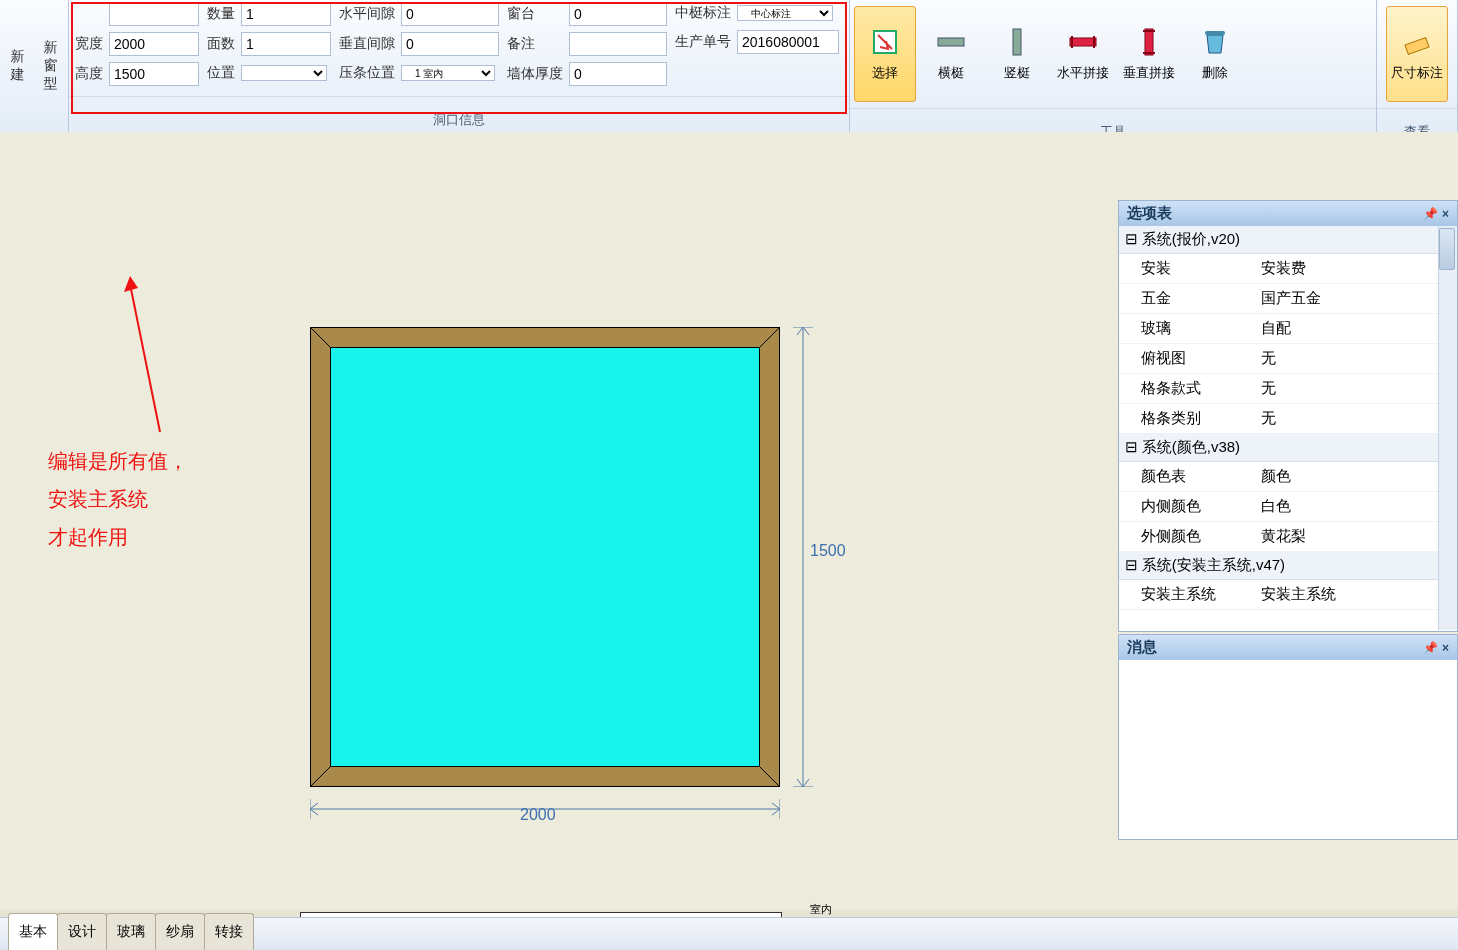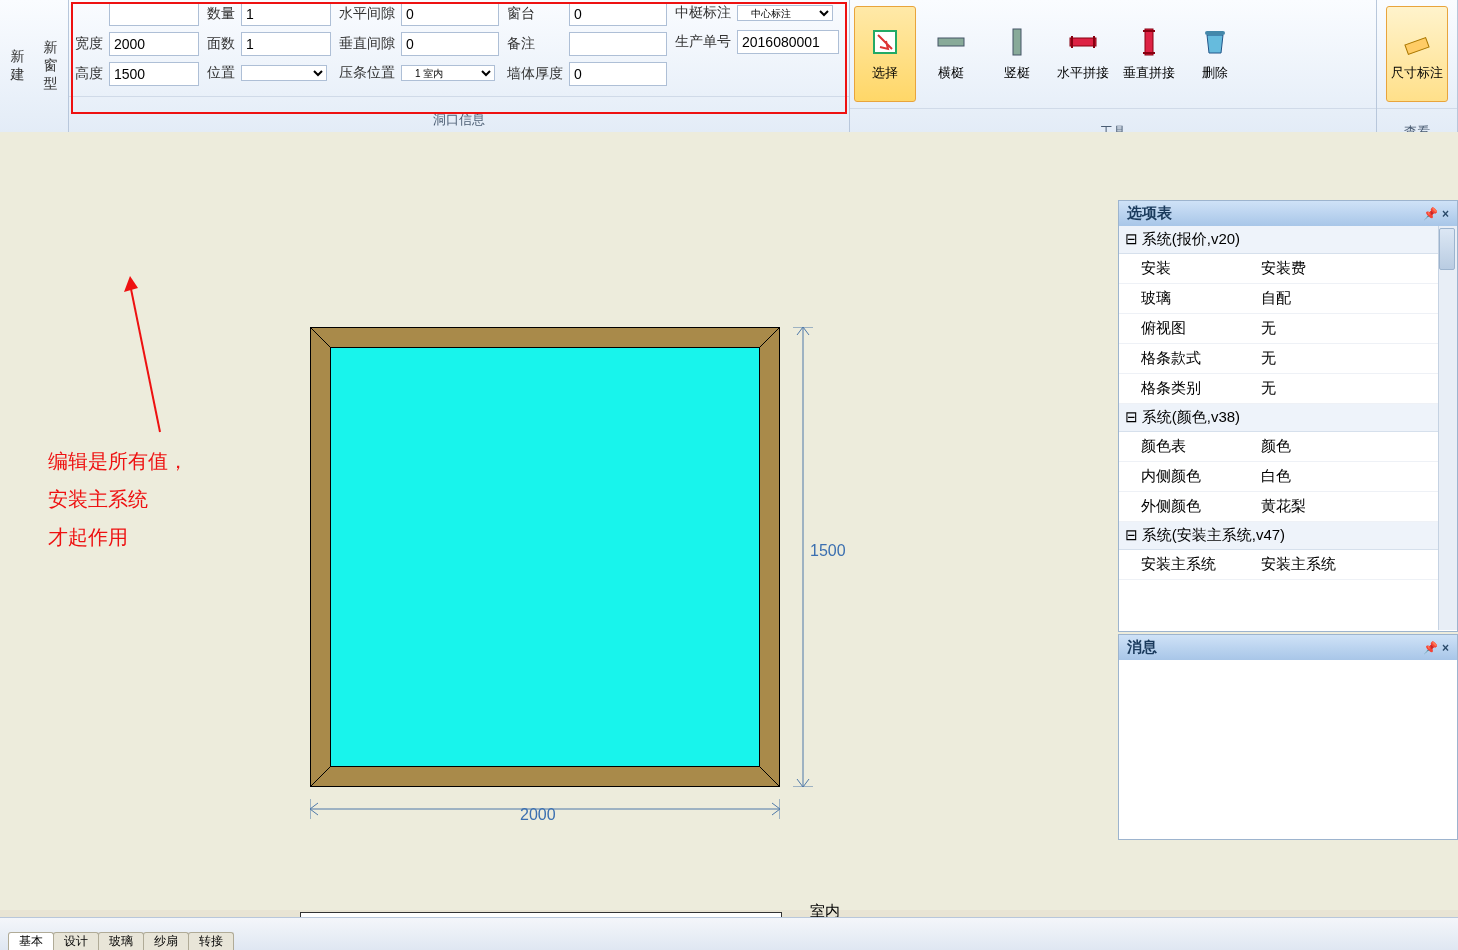--- a/index.html
+++ b/index.html
@@ -51,21 +51,21 @@
   .frame-outer{position:absolute;inset:0;background:#a98a4a}
   .frame-outline{position:absolute;inset:0;border:1px solid #000;box-sizing:border-box}
   .frame-inner{position:absolute;inset:20px;background:#18f4ec;border:1px solid #000;box-sizing:border-box}
   
   .dim{position:absolute;font-size:16px;color:#3b6fb0}
   .dim.h{left:810px;top:410px}
   .dim.w{left:520px;top:674px}
   
   
   .section{position:absolute;left:300px;top:780px;width:480px;height:20px;border:1px solid #333;background:#fff}
-  .sectlbl{position:absolute;font-size:15px}
+  .sectlbl{position:absolute;font-size:11px}
   .tickzero{position:absolute;color:#1a56b0;font-size:15px}
   
   
   .panel{position:absolute;right:0;background:#fff;border:1px solid #9db4ce;font-size:15px}
   .panel-hdr{background:linear-gradient(#cfe2f7,#a8c6e8);padding:3px 8px;display:flex;justify-content:space-between;align-items:center;color:#1a3a5c;font-weight:bold}
   .pin{font-size:12px;color:#2a4a6a;cursor:pointer}
   .opt-panel{top:200px;width:338px;height:430px}
   .opt-body{overflow:auto;height:calc(100% - 26px);position:relative}
   .opt-scroll{position:absolute;right:0;top:0;bottom:0;width:18px;background:#e8eef6;border-left:1px solid #c5d2e2}
   .opt-thumb{position:absolute;right:2px;top:2px;width:14px;height:40px;background:linear-gradient(#dce7f4,#b9cce2);border:1px solid #9db4ce;border-radius:2px}
@@ -73,21 +73,21 @@
   .grp::before{content:"⊟ ";font-weight:normal}
   .row{display:flex;padding:5px 8px 5px 22px;border-bottom:1px solid #eef1f6}
   .row .k{flex:0 0 120px}
   .row .v{flex:1}
   
   .msg-panel{top:634px;width:338px;height:204px}
   .msg-body{height:calc(100% - 26px);background:#fff}
   
   
   .btabs{position:absolute;left:8px;bottom:0;height:28px;display:flex;align-items:flex-end}
-  .btab{padding:0 10px;background:#e8e5d8;border:1px solid #b0ab97;border-bottom:none;margin-right:-1px;font-size:12px;cursor:pointer;border-radius:3px 3px 0 0}
+  .btab{padding:9px 10px;background:#e8e5d8;border:1px solid #b0ab97;border-bottom:none;margin-right:-1px;font-size:14px;cursor:pointer;border-radius:3px 3px 0 0}
   .btab.active{background:#fff}
   
   .bottombar{position:absolute;left:0;right:0;bottom:0;height:32px;background:linear-gradient(#f4f6fa,#dfe7f2);border-top:1px solid #b8c7db}
 </style>
 </head>
 <body>
 
 <div class="ribbon">
 
   <div class="ribbon-cell newcol">
@@ -290,20 +290,24 @@
   <div class="opt-body" id="opt-body">
     <div class="opt-scroll">
         <div class="opt-thumb"></div>
       </div>
   <div class="grp">系统(报价,v20)</div>
       <div class="row">
         <span class="k">安装</span>
         <span class="v">安装费</span>
       </div>
       <div class="row">
+        <span class="k">五金</span>
+        <span class="v">国产五金</span>
+      </div>
+      <div class="row">
         <span class="k">玻璃</span>
         <span class="v">自配</span>
       </div>
       <div class="row">
         <span class="k">俯视图</span>
         <span class="v">无</span>
       </div>
       <div class="row">
         <span class="k">格条款式</span>
         <span class="v">无</span>

